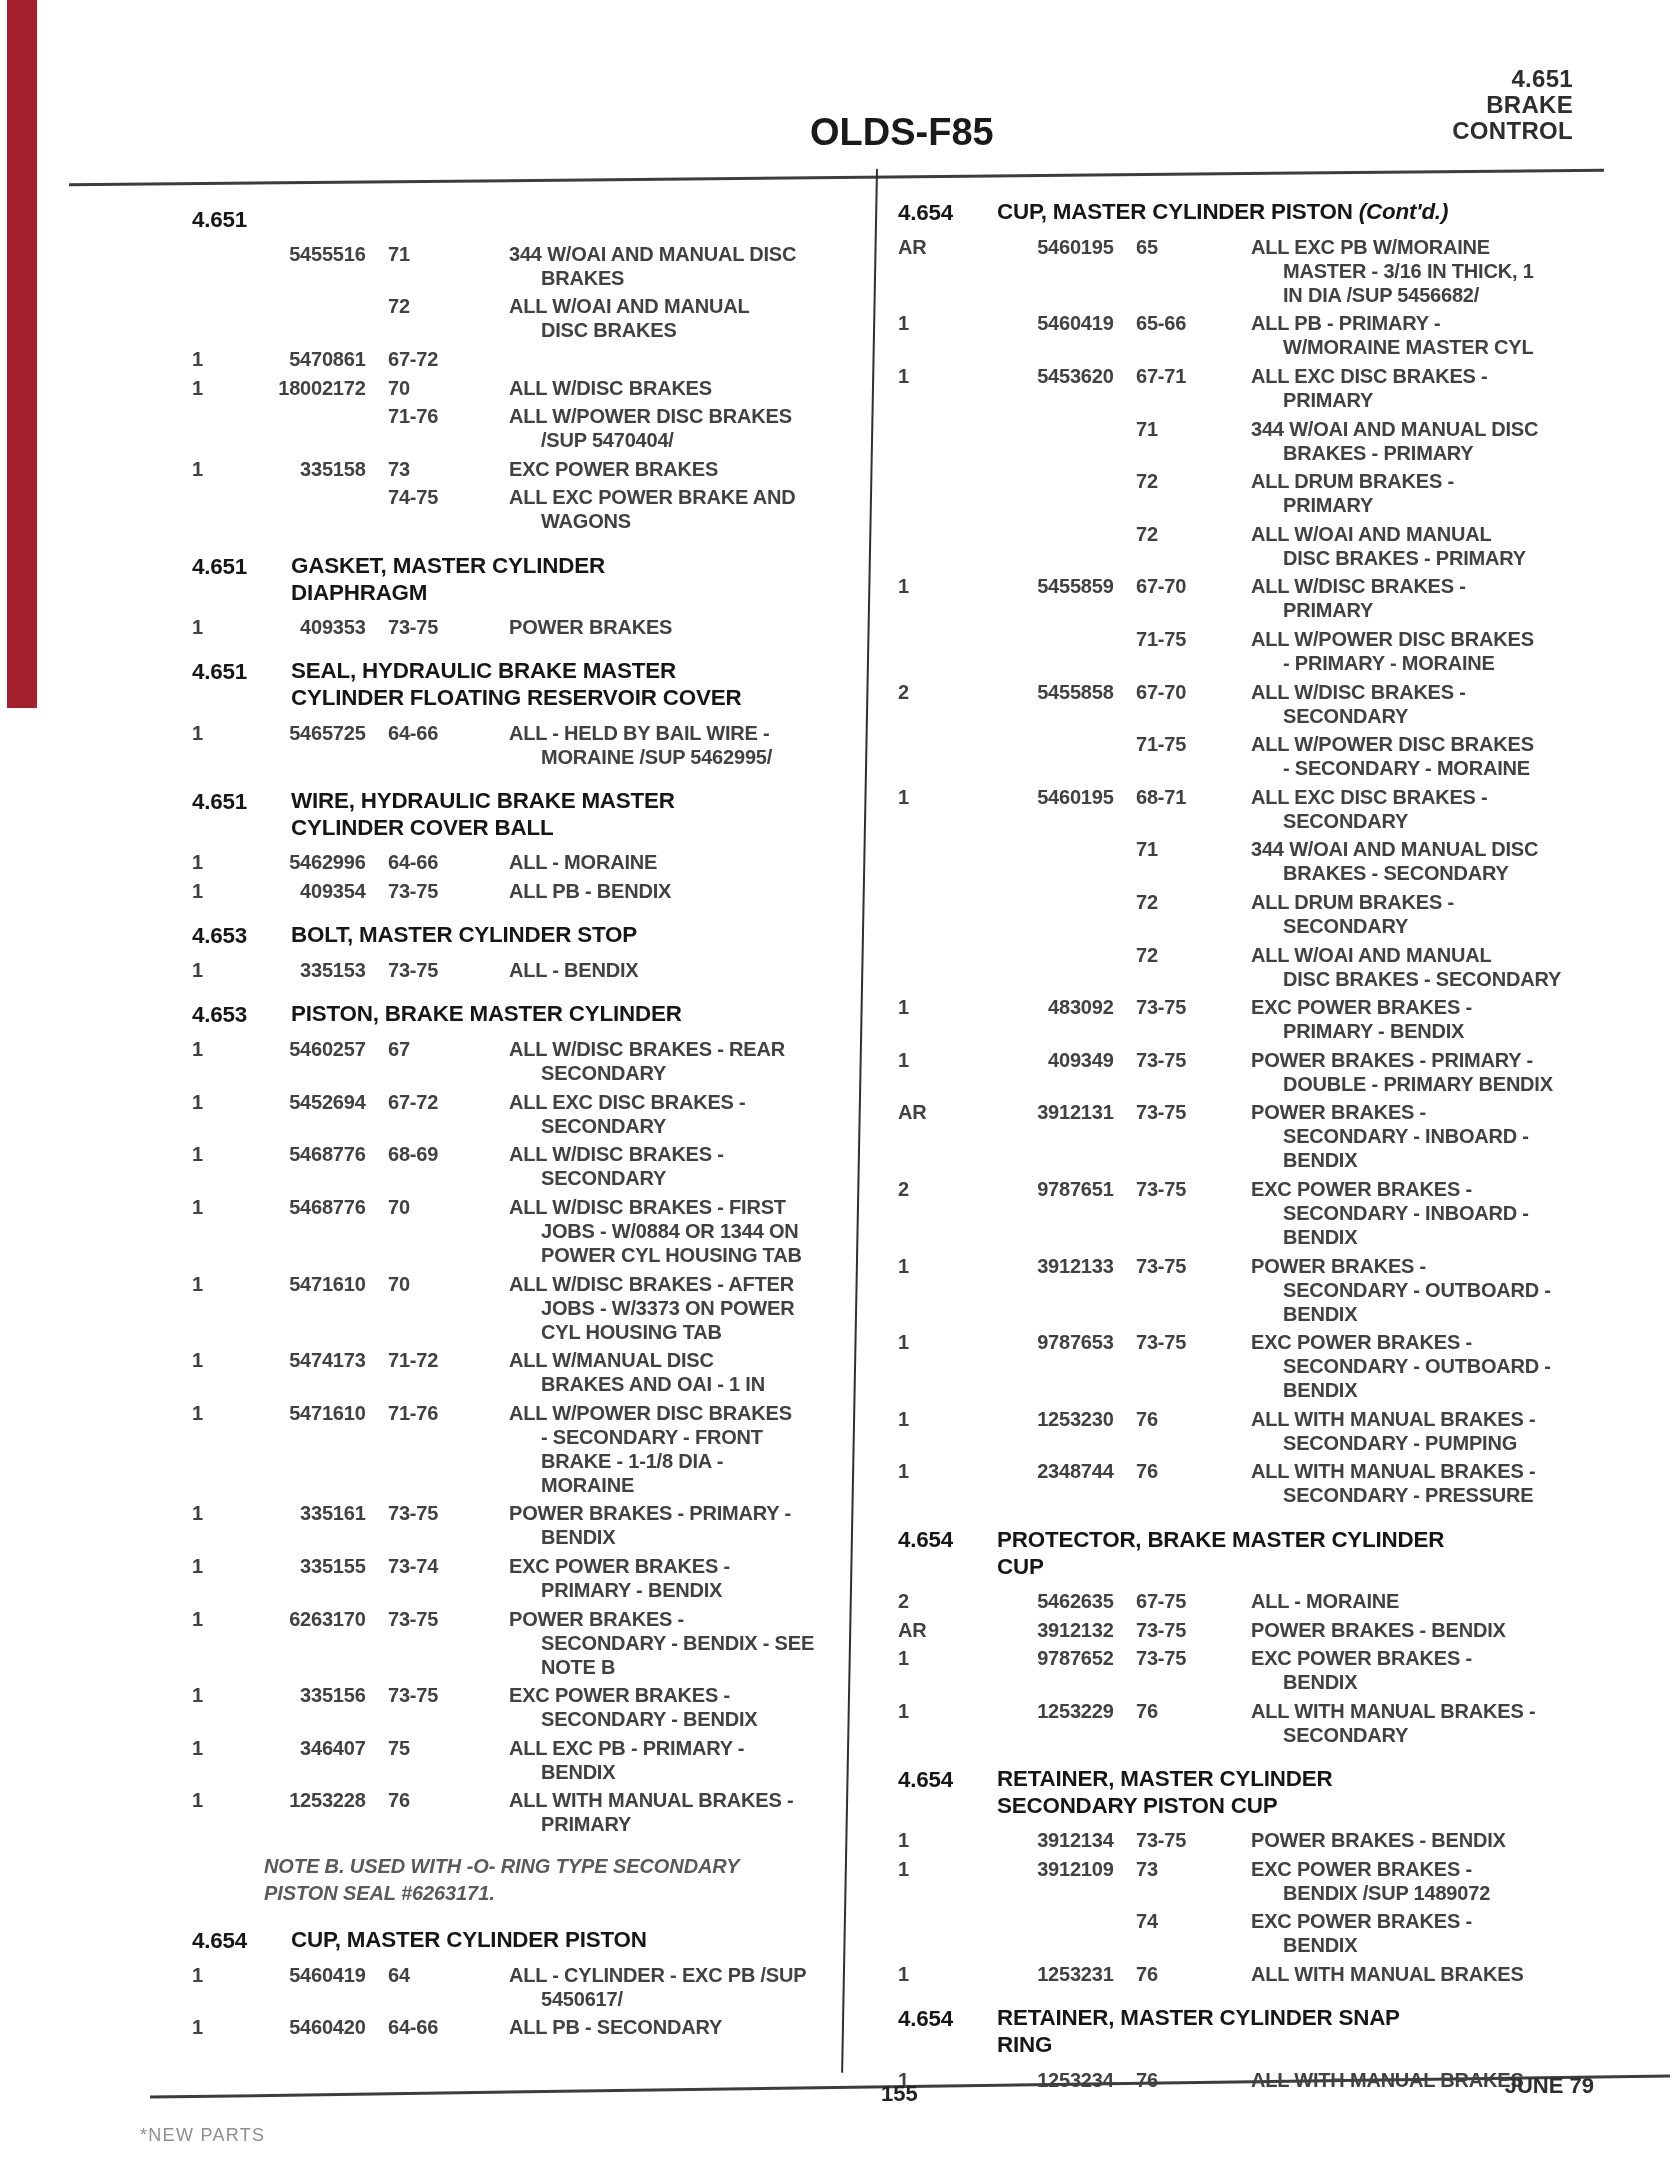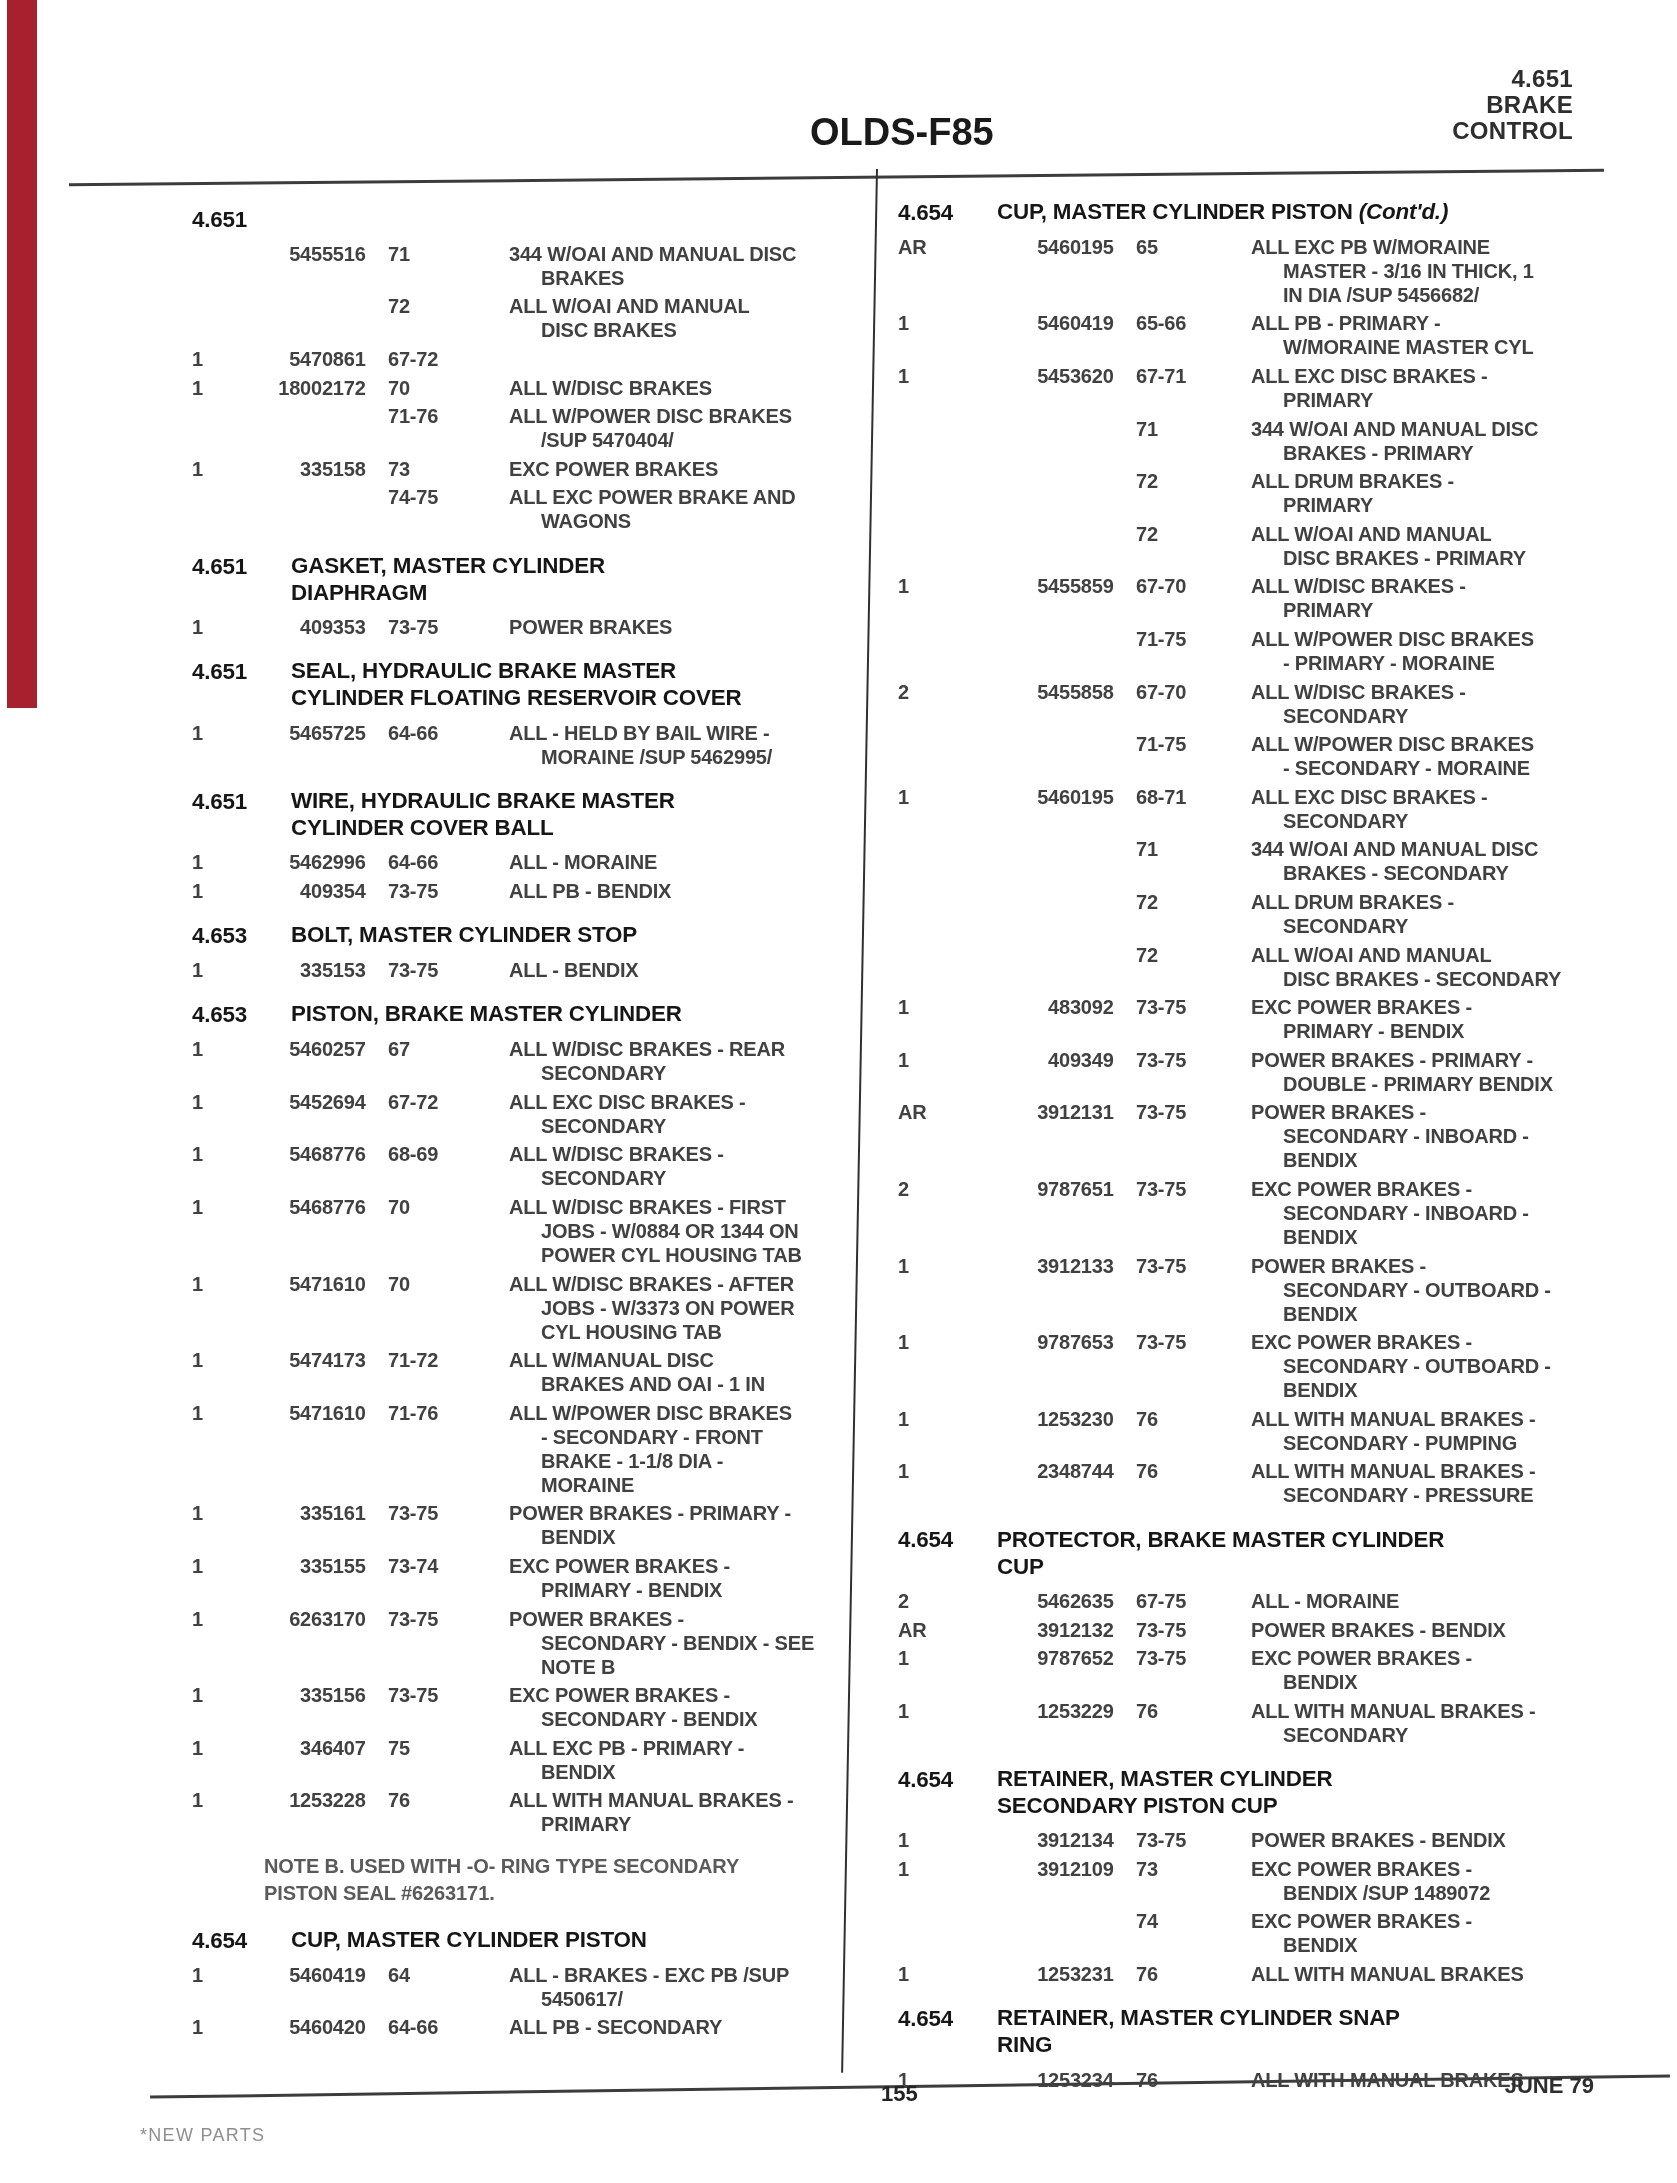--- a/index.html
+++ b/index.html
@@ -36,21 +36,21 @@
   .prow{
     display:grid;margin-bottom:4.6px;
     font-size:20px;line-height:24px;font-weight:bold;color:#414141;letter-spacing:-0.2px;
   }
   .col-left .prow{grid-template-columns:38px 158px 121px 1fr;}
   .col-right .prow{grid-template-columns:47px 191px 115px 1fr;}
   .cell-part{text-align:right;padding-right:22.4px;}
   .dline.cont{padding-left:32px;}
 
   .note-block{
-    font-size:20px;line-height:27px;color:#5a5a5a;
+    font-style:italic;font-size:20px;line-height:27px;color:#5a5a5a;
     font-weight:bold;letter-spacing:-0.1px;margin:17px 0 15px 72px;
   }
 
   .foot-note{position:absolute;left:140px;top:2125px;font-size:18px;color:#8f8f8f;letter-spacing:1.3px;}
   .page-num{position:absolute;left:881px;top:2081px;font-size:22px;font-weight:bold;color:#232323;}
   .foot-date{position:absolute;right:84px;top:2073px;font-size:22px;font-weight:bold;color:#2e2e2e;}
 </style>
 </head>
 <body>
 
@@ -328,21 +328,21 @@
     <div class="section">
       <div class="sec-head">
         <div class="code">4.654</div>
         <div>CUP, MASTER CYLINDER PISTON</div>
       </div>
       <div class="prow">
         <div class="cell-qty">1</div>
         <div class="cell-part">5460419</div>
         <div class="cell-years">64</div>
         <div class="cell-desc">
-          <div class="dline">ALL - BRAKES - EXC PB /SUP</div>
+          <div class="dline">ALL - CYLINDER - EXC PB /SUP</div>
           <div class="dline cont">5450617/</div>
         </div>
       </div>
       <div class="prow">
         <div class="cell-qty">1</div>
         <div class="cell-part">5460420</div>
         <div class="cell-years">64-66</div>
         <div class="cell-desc">
           <div class="dline">ALL PB - SECONDARY</div>
         </div>

